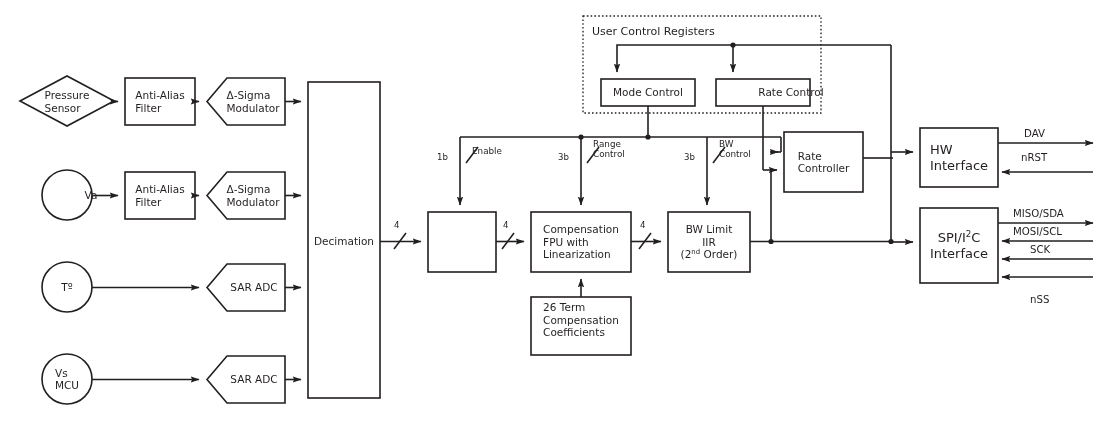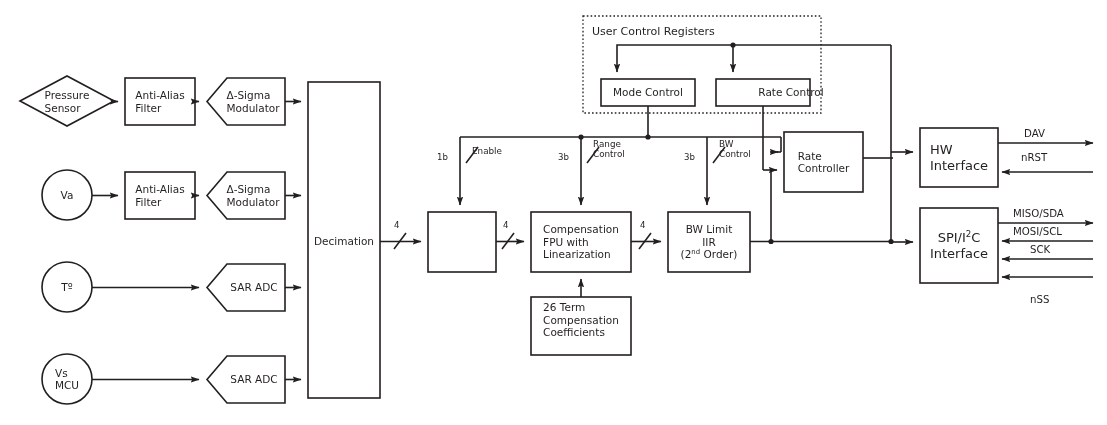--- a/index.html
+++ b/index.html
@@ -138,21 +138,21 @@
       <circle cx="581" cy="137" r="2.6"></circle>
       <circle cx="648" cy="137" r="2.6"></circle>
       <circle cx="733" cy="45" r="2.6"></circle>
       <circle cx="771" cy="241.5" r="2.6"></circle>
       <circle cx="891" cy="241.5" r="2.6"></circle>
     </g>
   </svg>
 
   <div class="blk-label f11" style="left:32px;top:86px;width:70px;height:31px;">Pressure
 Sensor</div>
-  <div class="blk-label f11" style="left:42px;top:187px;width:50px;height:16px;">Va</div>
+  <div class="blk-label f11" style="left:42px;top:187px;width:50px;height:16px;padding-left:24px;">Va</div>
   <div class="blk-label f11" style="left:42px;top:279px;width:50px;height:16px;">Tº</div>
   <div class="blk-label f11" style="left:42px;top:363px;width:50px;height:32px;">Vs
 MCU</div>
 
   <div class="blk-label f11" style="left:125px;top:78px;width:70px;height:47px;">Anti-Alias
 Filter</div>
   <div class="blk-label f11" style="left:125px;top:172px;width:70px;height:47px;">Anti-Alias
 Filter</div>
 
   <div class="blk-label f11" style="left:217px;top:78px;width:72px;height:47px;">Δ-Sigma

